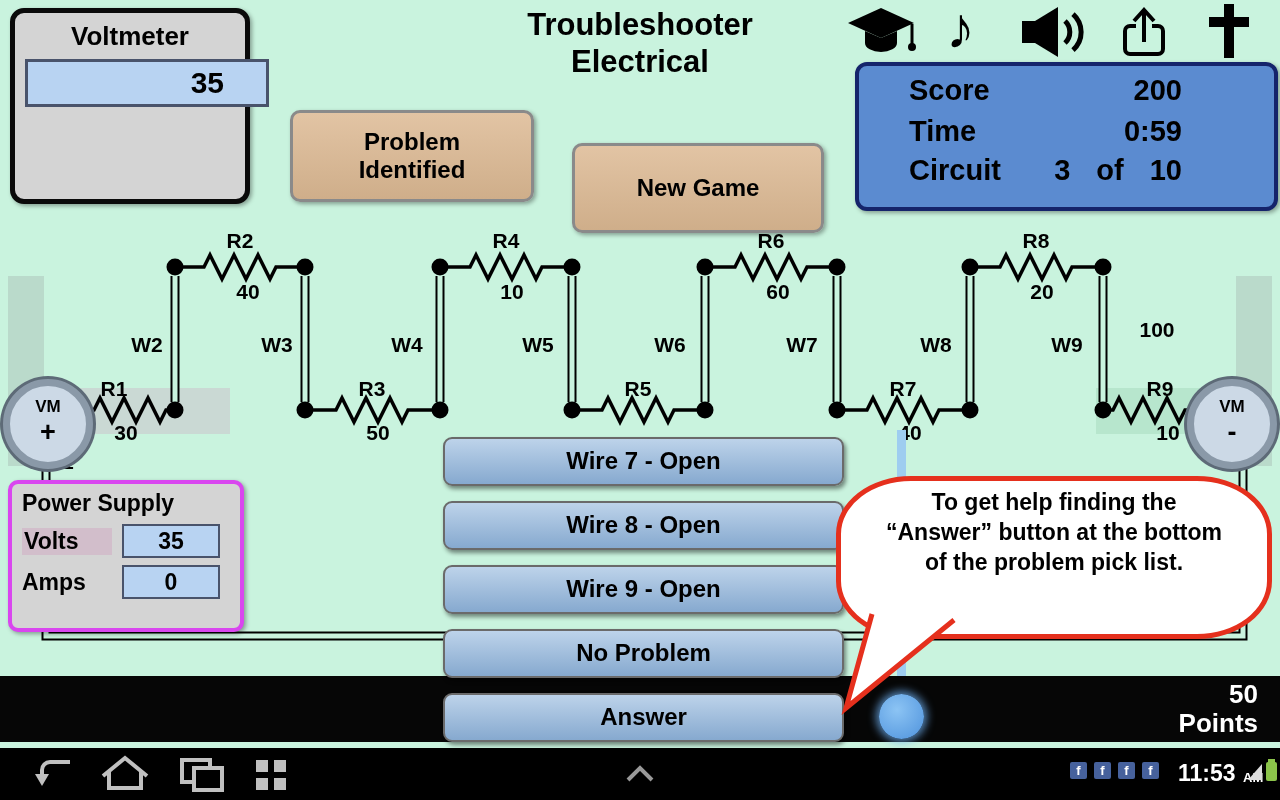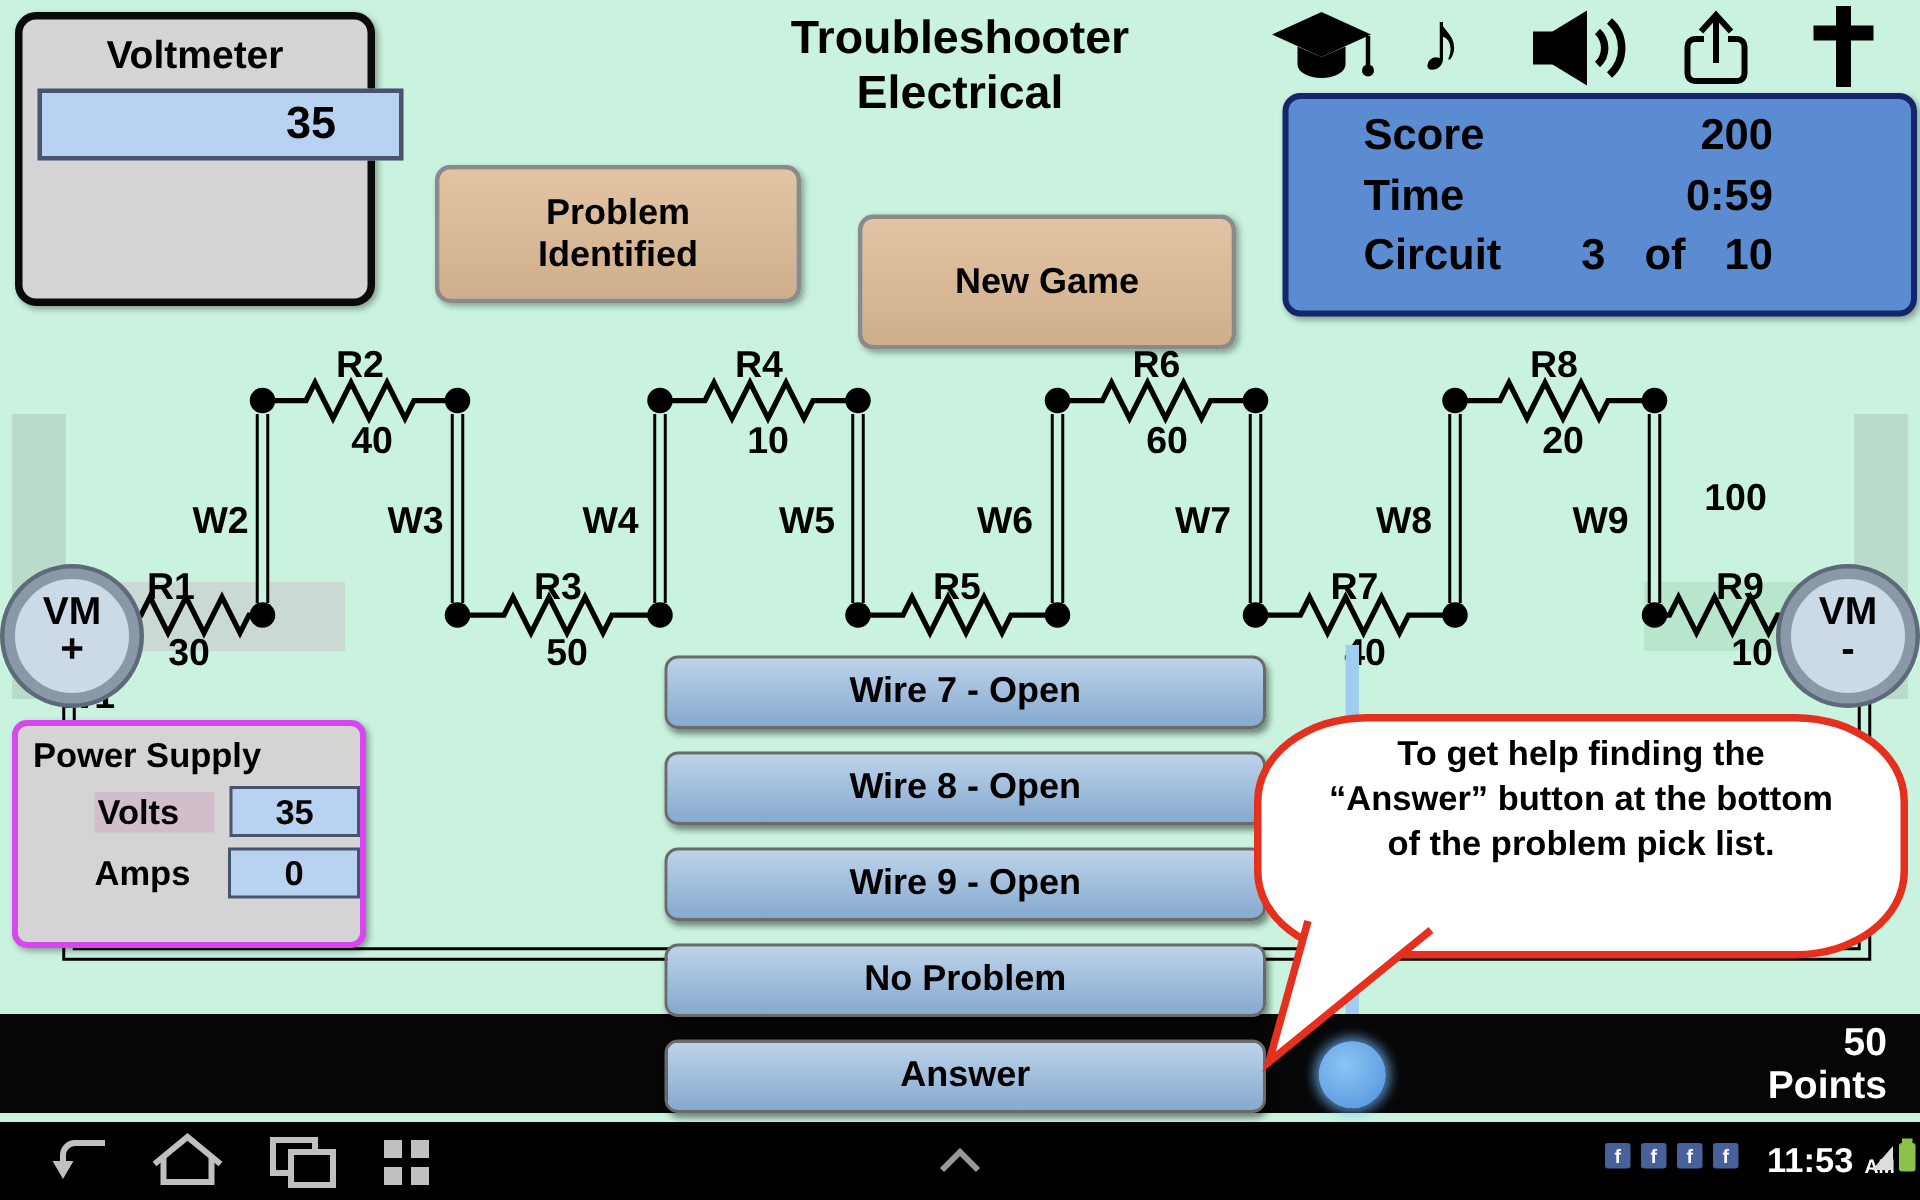--- a/index.html
+++ b/index.html
@@ -23,35 +23,35 @@
       border-radius:12px;font-size:29px;box-shadow:2px 2px 4px rgba(0,0,0,.35);}
   .score-row{display:flex;justify-content:space-between;padding:0 92px 0 50px;margin-top:8px;}
   .score-row.circ{margin-top:6px;}
   .circ-right{display:flex;gap:26px;}
 
   
   .topicon{cursor:pointer;}
   #icon-note{left:946px;top:-2px;font-size:58px;line-height:60px;}
 
   
-  .clabel{position:absolute;transform:translateX(-50%);font-size:25px;white-space:nowrap;}
+  .clabel{position:absolute;transform:translateX(-50%);font-size:21px;white-space:nowrap;}
   .band{position:absolute;background:rgba(165,180,175,.40);}
   .hl-pink{position:absolute;background:rgba(205,150,185,.28);}
   .hl-green{position:absolute;background:rgba(150,205,175,.35);}
 
   .vmcircle{position:absolute;width:76px;height:76px;border-radius:50%;border:7px solid #8a99a8;
       background:#ccd9e6;box-shadow:0 0 0 3px #5d6a77;text-align:center;cursor:pointer;}
-  .vmcircle .vm-t{font-size:26px;margin-top:8px;line-height:26px;}
+  .vmcircle .vm-t{font-size:17px;margin-top:8px;line-height:26px;}
   .vmcircle .vm-s{font-size:27px;line-height:24px;}
 
   
   #psu{left:8px;top:480px;width:228px;height:144px;background:#d4d4d4;border:4px solid #d946ef;border-radius:10px;}
   #psu .psu-title{font-size:23px;margin:6px 0 0 10px;}
   .psu-row{display:flex;align-items:center;margin:7px 0 0 10px;font-size:23px;}
-  .psu-row .psu-lab{width:100px;margin-left:41px;}
+  .psu-row .psu-lab{width:100px;}
   .psu-field{width:94px;height:30px;background:#b8d3f2;border:2px solid #49536b;text-align:center;
       font-size:23px;line-height:30px;}
 
   
   .ansbtn{position:absolute;left:443px;width:397px;height:45px;border:2px solid #6a6a6a;border-radius:9px;
       background:linear-gradient(#bdd3ea,#86a9cf);font-size:24px;text-align:center;line-height:43px;
       box-shadow:2px 3px 4px rgba(0,0,0,.45);cursor:pointer;z-index:10;}
 
   
   #pointsbar{left:0;top:676px;width:1280px;height:66px;background:#060606;z-index:6;}

